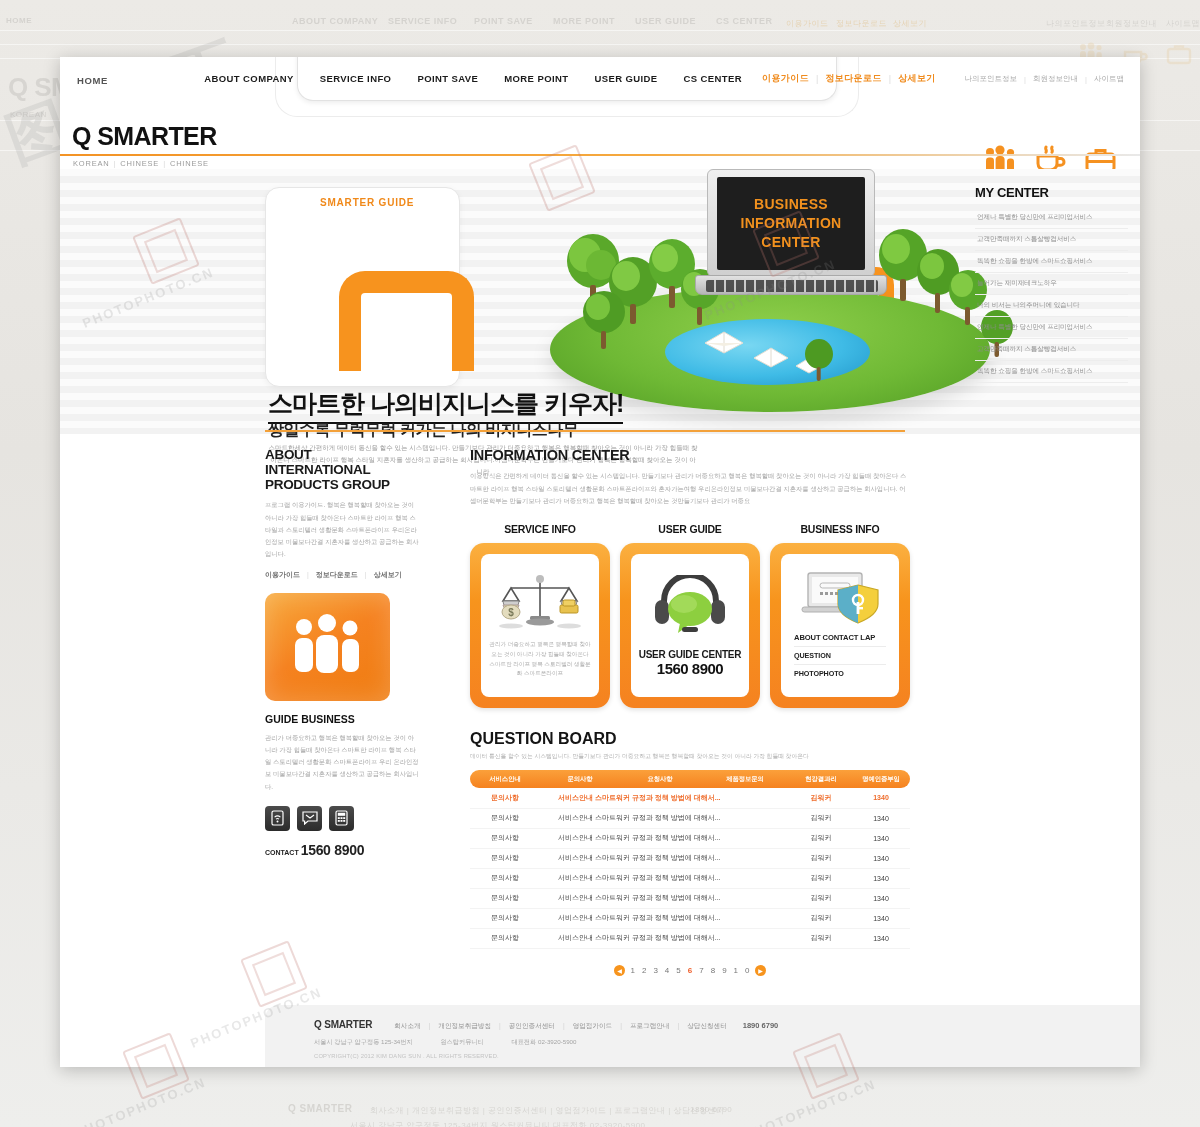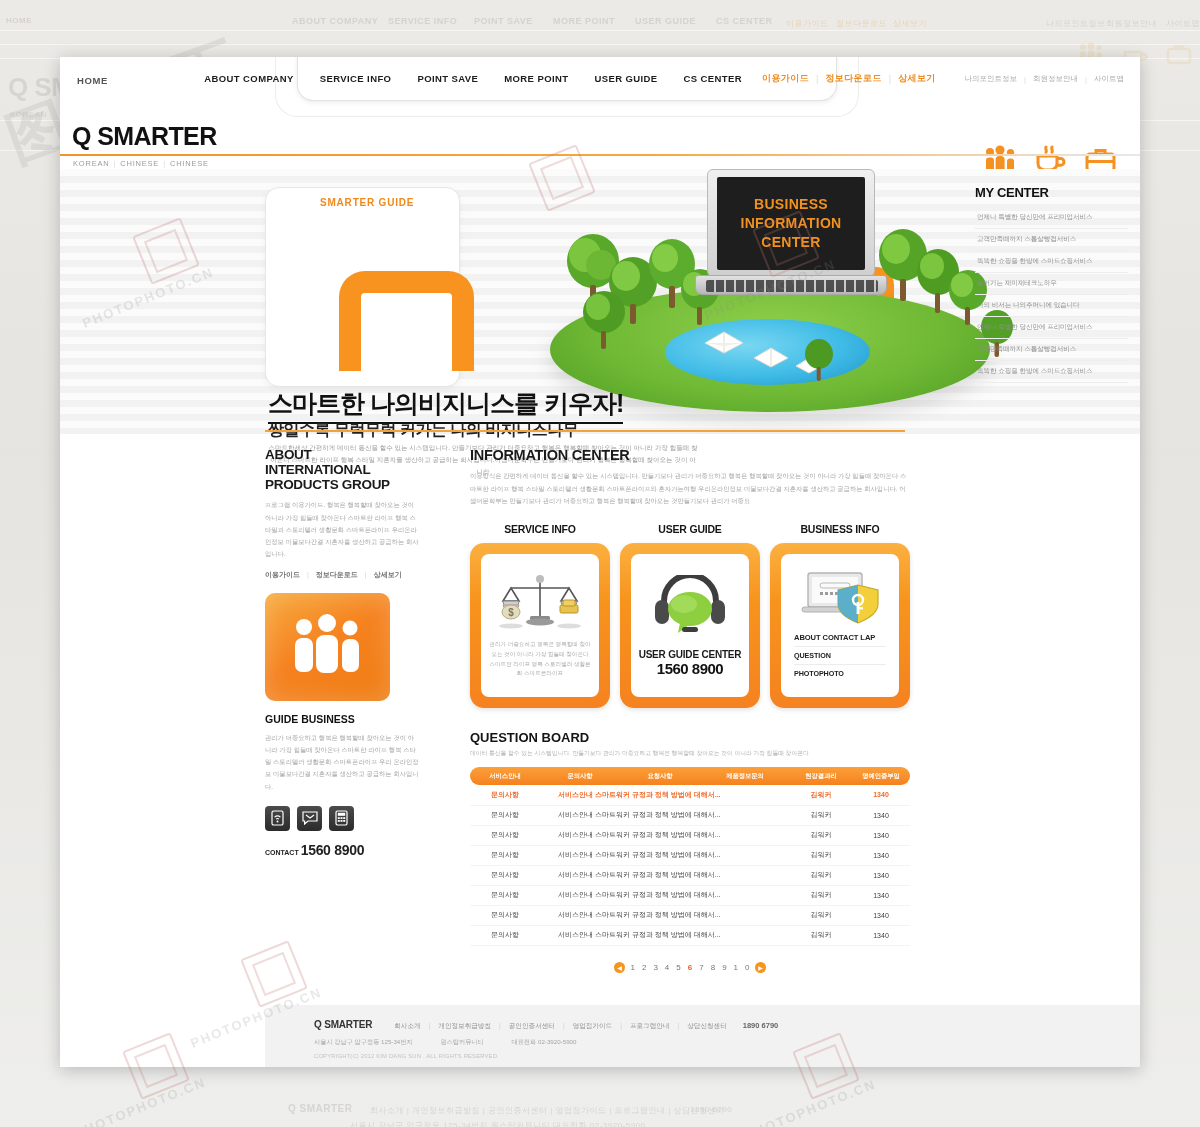--- a/index.html
+++ b/index.html
@@ -255,21 +255,21 @@
   .biz-list { width: 100%; padding: 0 6px; }
   .biz-list div {
     font-size: 7.2px; font-weight: bold; color: #222;
     padding: 4px 0; border-bottom: 1px solid #ececec; letter-spacing: -.1px;
   }
   .biz-list div:first-child { font-size: 7.6px; }
   .biz-list div:last-child { border-bottom: none; }
 
   
   .qb { margin-top: 22px; }
-  .qb-title { font-size: 13px; font-weight: bold; color: #141414; }
+  .qb-title { font-size: 16px; font-weight: bold; color: #141414; }
   .qb-sub { font-size: 5.8px; color: #b0b0b0; margin-top: 4px; }
   table { width: 440px; border-collapse: collapse; margin-top: 9px; }
   thead th {
     background: linear-gradient(180deg,#fba03a,#f5821f);
     color: #fff; font-size: 6.4px; font-weight: bold; height: 18px;
     letter-spacing: -.1px;
   }
   thead th:first-child { border-radius: 9px 0 0 9px; }
   thead th:last-child { border-radius: 0 9px 9px 0; }
   tbody td {

